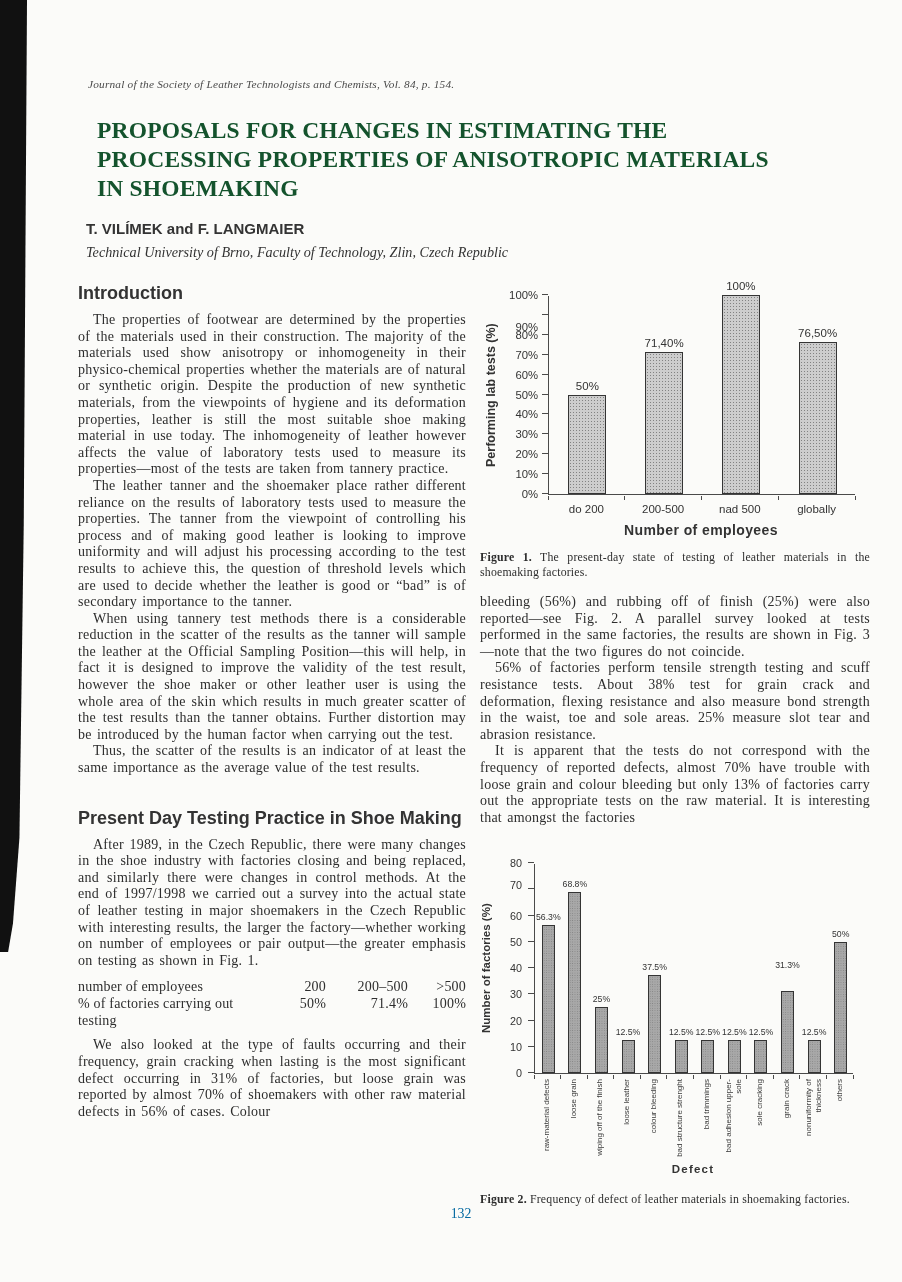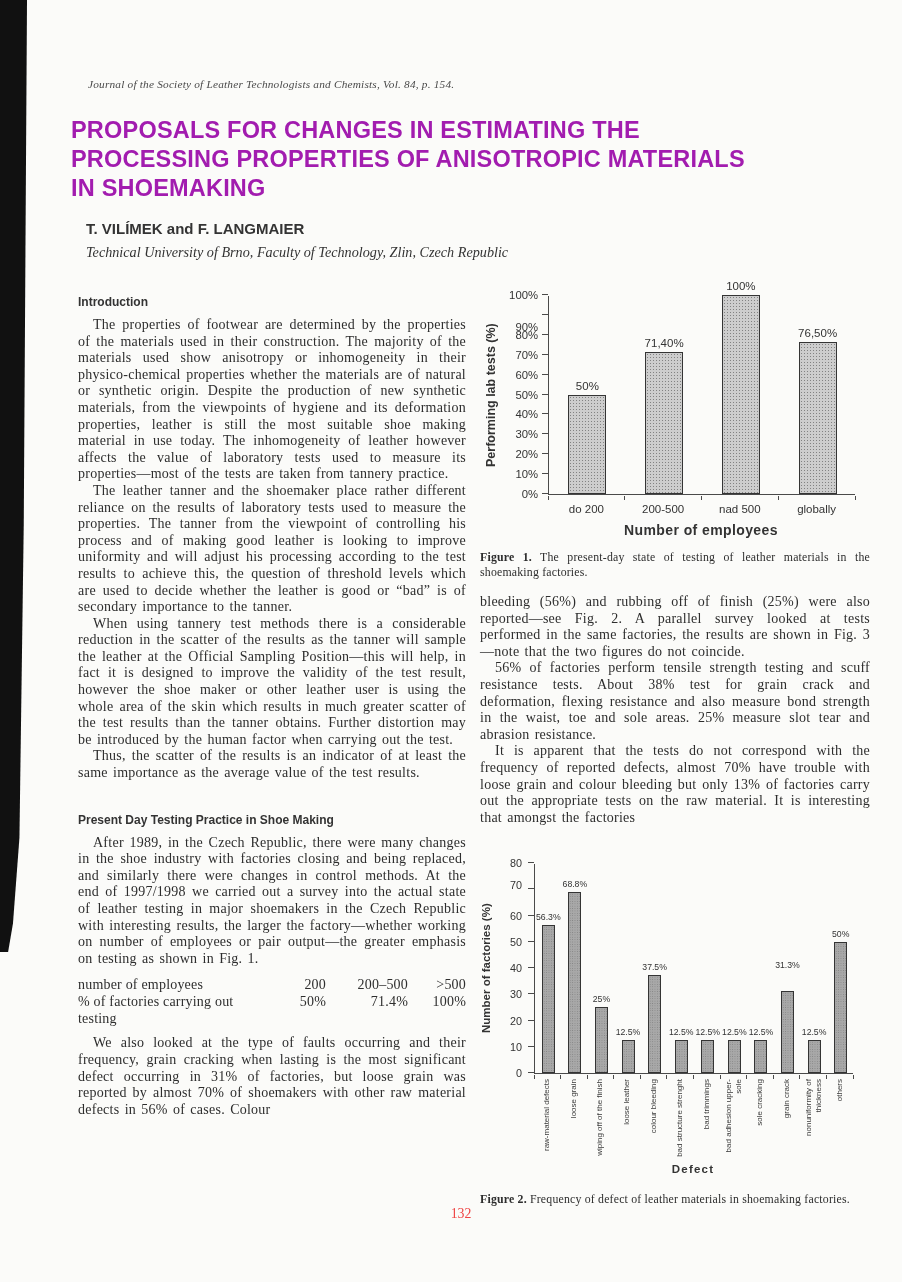--- a/index.html
+++ b/index.html
@@ -7,28 +7,28 @@
     width:902px;height:1282px;position:relative;
     background:#fbfbf9;overflow:hidden;
     font-family:"Liberation Serif",serif;color:#2e2e2e;
   }
   .abs{position:absolute;}
   
   .scan-bar{position:absolute;left:0;top:0;width:27px;height:952px;background:#111;
     clip-path:polygon(0 0,100% 0,88% 55%,72% 88%,48% 97%,30% 100%,0 100%);}
   
   .journal-line{left:88px;top:78px;font-style:italic;font-size:11.3px;color:#4a4a4a;letter-spacing:.2px;}
-  .title{left:71px;top:116px;width:760px;font-family:Liberation Sans, sans-serif;
-    font-weight:bold;font-size:23.5px;line-height:29px;color:#a21caf;letter-spacing:.2px;}
+  .title{left:97px;top:116px;width:760px;font-family:Liberation Serif, serif;
+    font-weight:bold;font-size:23.5px;line-height:29px;color:#14532d;letter-spacing:.2px;}
   .authors{left:86px;top:220px;font-family:"Liberation Sans",sans-serif;font-weight:bold;font-size:15px;color:#333;}
   .affiliation{left:86px;top:244px;font-style:italic;font-size:14.2px;color:#333;}
   
   .col-left{left:78px;top:283px;width:388px;}
   .col-right{left:480px;top:288px;width:390px;}
-  h2{font-family:"Liberation Sans",sans-serif;font-size:12px;color:#333;margin:12px 0 8px 0;}
+  h2{font-family:"Liberation Sans",sans-serif;font-size:18px;color:#333;margin:0 0 8px 0;}
   h2.second{margin-top:31px;}
   p.body{margin:0;font-size:14px;line-height:16.6px;text-align:justify;
     letter-spacing:.25px;word-spacing:1.5px;color:#2d2d2d;}
   p.ind{text-indent:15px;}
   
   .mini-table{margin:9px 0 8px 0;font-size:14px;line-height:17px;letter-spacing:.2px;}
   .mini-row{display:flex;}
   .mini-label{flex:1;}
   .mini-c1{width:52px;text-align:right;}
   .mini-c2{width:82px;text-align:right;}
@@ -63,21 +63,21 @@
     font-family:"Liberation Sans",sans-serif;font-weight:bold;color:#333;}
   .chart-1 .axis-title-x{font-size:14px;letter-spacing:.4px;}
   .chart-1 .axis-title-y{font-size:12.5px;}
   .chart-2 .axis-title-x{font-size:11.5px;letter-spacing:1.2px;}
   .chart-2 .axis-title-y{font-size:11.5px;}
   
   .caption{position:absolute;width:390px;font-size:11.8px;line-height:14.6px;
     text-align:justify;color:#2d2d2d;letter-spacing:.2px;}
   .caption b{letter-spacing:.2px;}
   .textblock{position:absolute;top:306px;width:390px;}
-  .page-number{left:0;right:0;top:1206px;text-align:center;font-size:13.8px;color:#ef4444;padding-left:20px;}
+  .page-number{left:0;right:0;top:1206px;text-align:center;font-size:13.8px;color:#0369a1;padding-left:20px;}
 </style>
 </head>
 <body>
 
 <div class="scan-bar"></div>
 
 <div class="abs journal-line">Journal of the Society of Leather Technologists and Chemists, Vol. 84, p. 154.</div>
 
 <div class="abs title">
   <div>PROPOSALS FOR CHANGES IN ESTIMATING THE</div>

